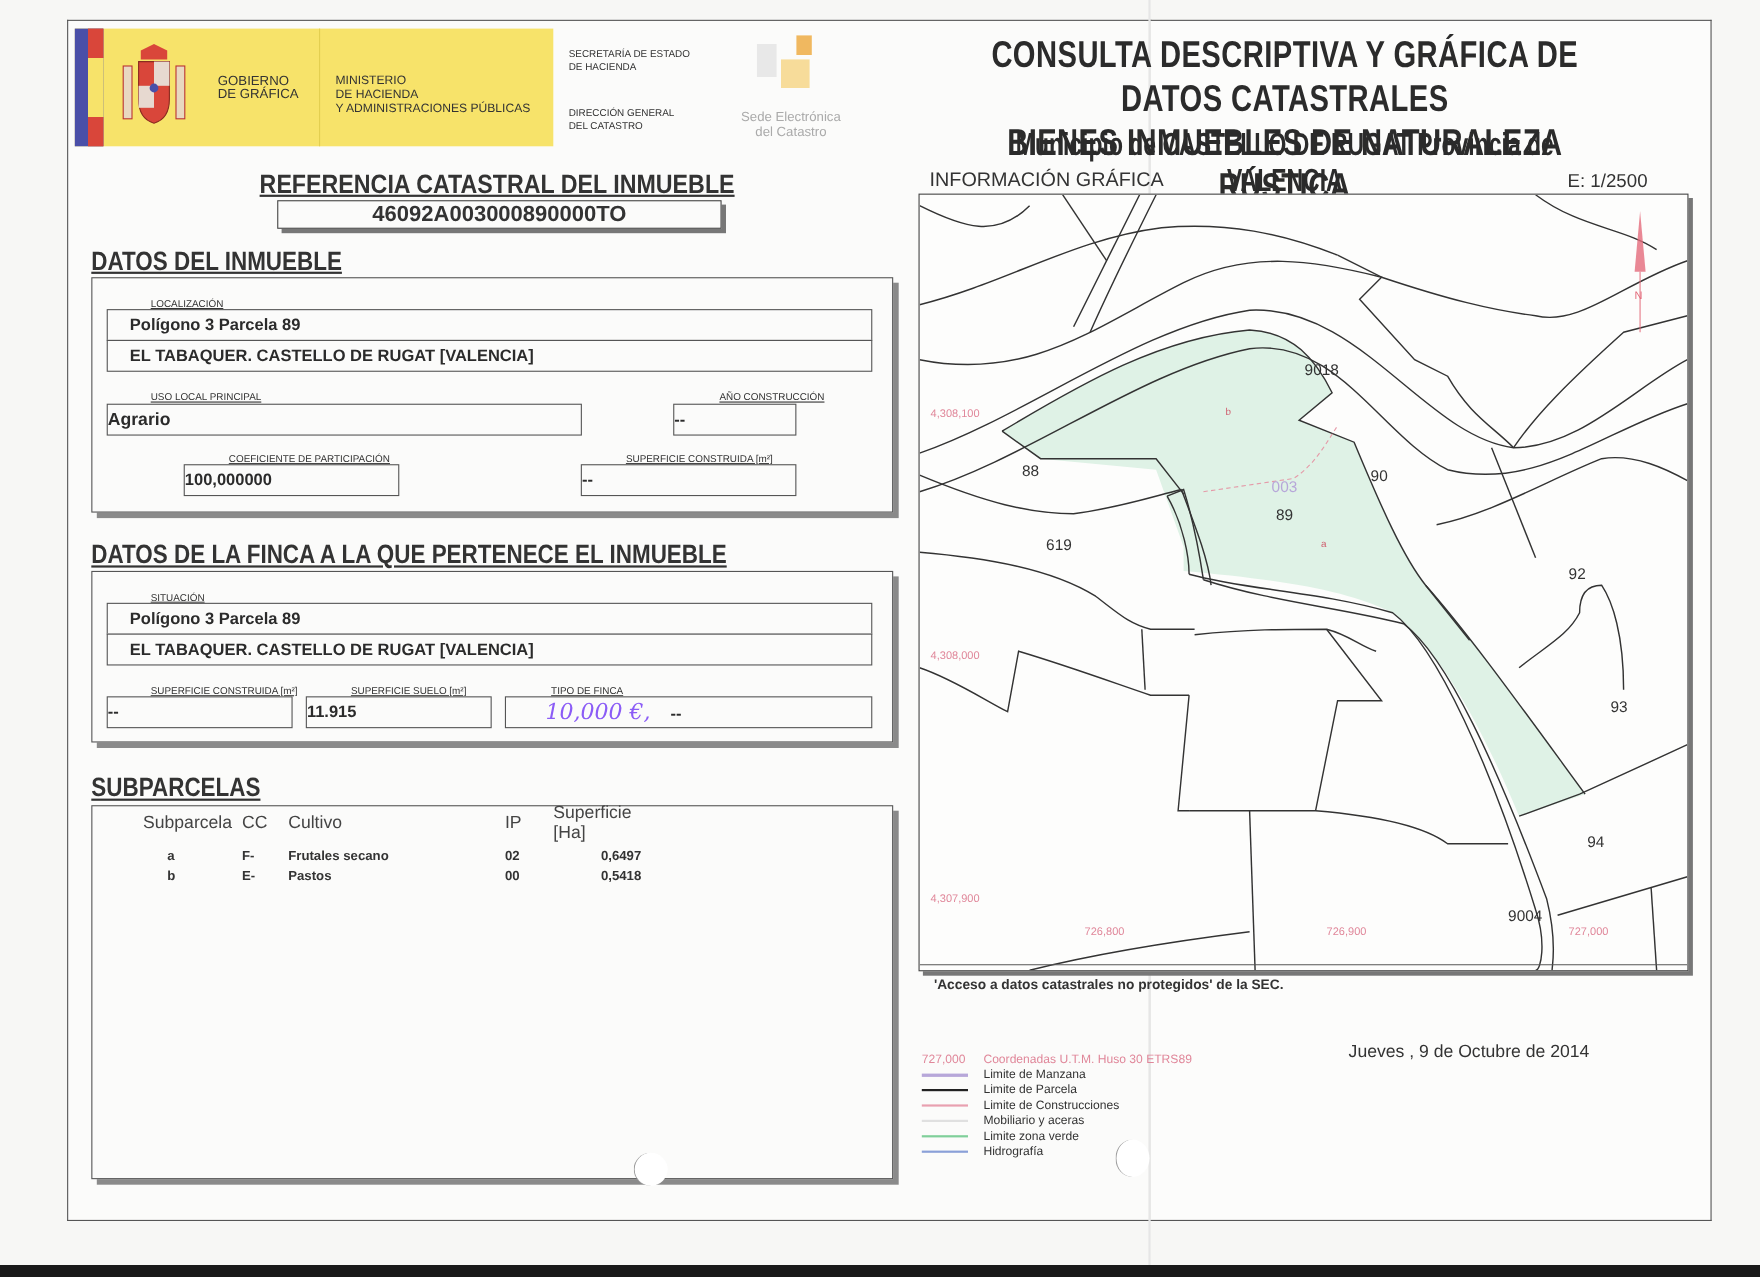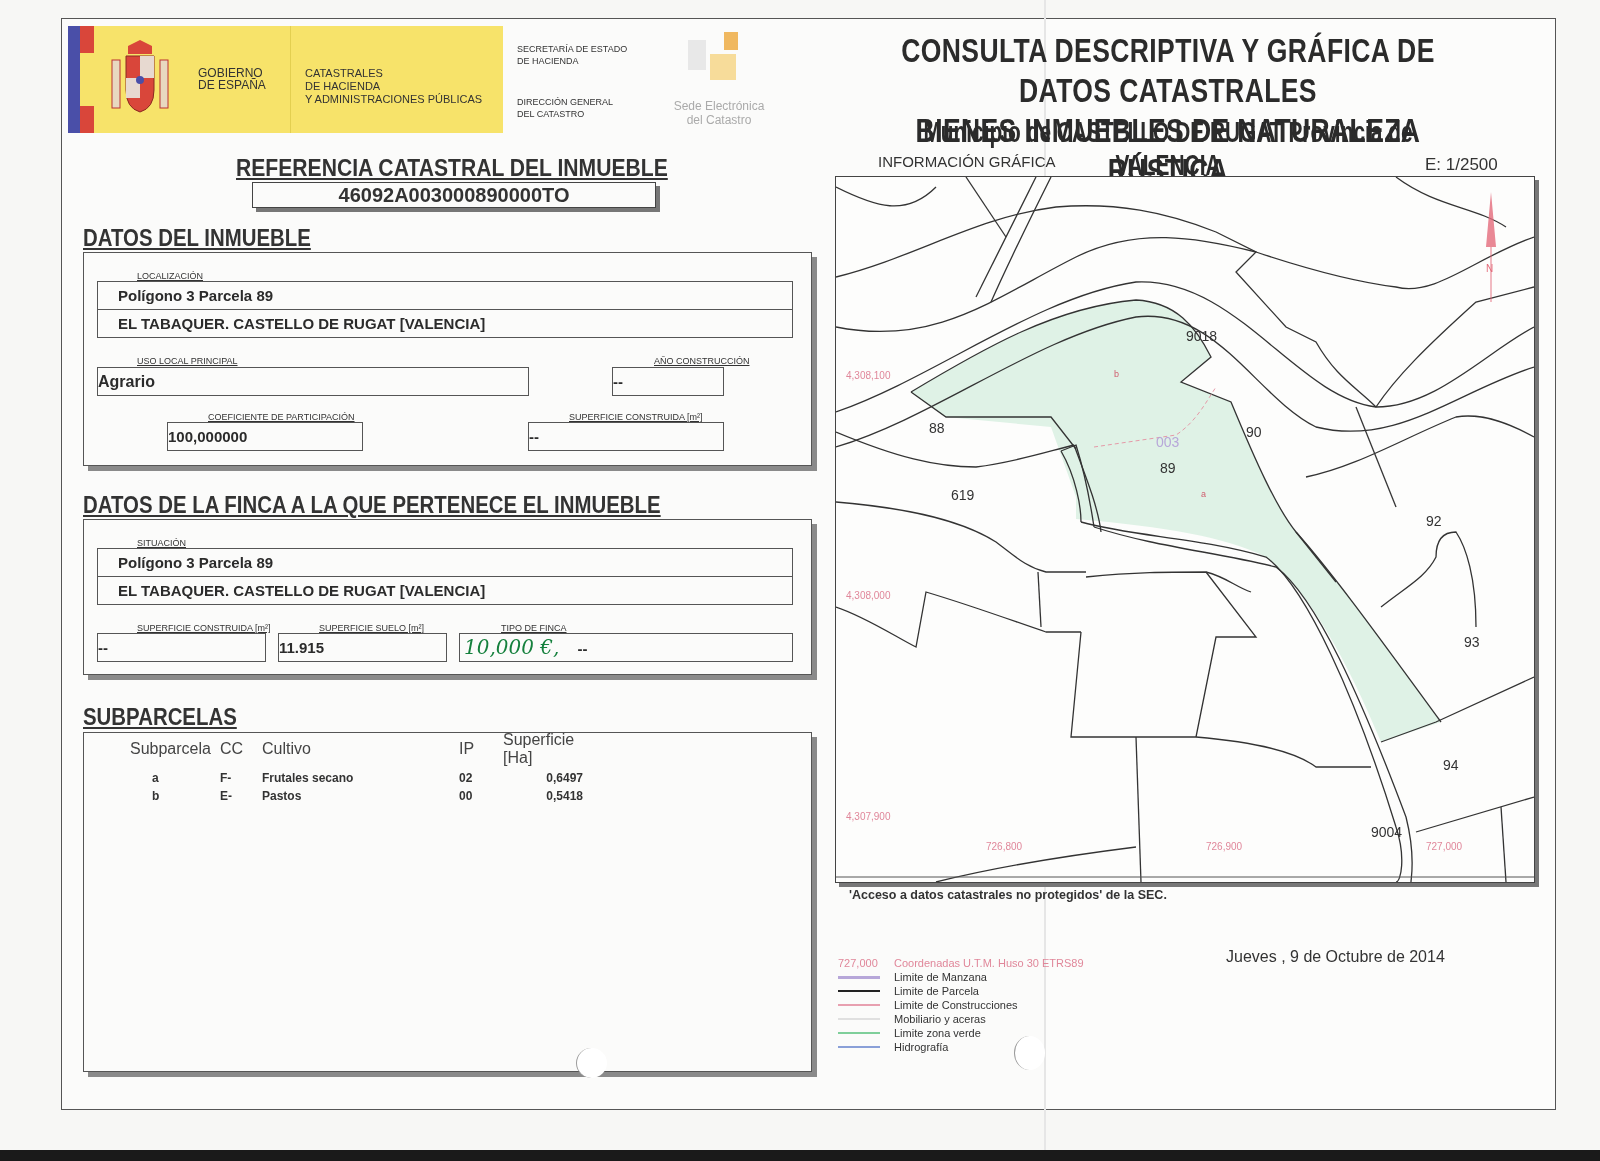--- a/index.html
+++ b/index.html
@@ -45,27 +45,27 @@
 
   .section-title { position:absolute; font-weight:bold; font-size:24px; color:#333; text-decoration:underline;
     transform:scaleX(0.85); transform-origin:left top; white-space:nowrap; }
   .section-panel { position:absolute; border:1px solid #555; box-shadow:5px 5px 0 #8a8a8a; background:#fbfbfa; }
 
   .field-label { position:absolute; font-size:9px; text-decoration:underline; color:#333; white-space:nowrap;padding-left:40px; }
   .field-box { position:absolute; border:1px solid #555; background:#fbfbfa; font-weight:bold; font-size:15px; color:#2b2b2b;
     box-sizing:border-box; white-space:nowrap; overflow:hidden; }
   .field-box.left { padding-left:20px; }
   .field-box.center { text-align:left; }
-  .handwritten { font-family:"DejaVu Serif", serif; font-style:italic; font-weight:normal; color:#15803d; font-size:20px; }
+  .handwritten { font-family:"DejaVu Serif", serif; font-style:italic; font-weight:normal; color:#8b5cf6; font-size:20px;margin-left:32px; }
 
   .subparcel-table { position:absolute; left:130px; top:729px; border-collapse:collapse; font-size:12px; color:#333; }
   .subparcel-table th { font-weight:normal; font-size:16px; color:#444; padding:2px 0; text-align:left; }
   .subparcel-table td { font-weight:bold; padding:1px 0; line-height:16px; }
 
-  .map-info-label { position:absolute; left:878px; top:153px; font-size:15px; color:#333; }
+  .map-info-label { position:absolute; left:845px; top:153px; font-size:18px; color:#333; }
   .map-scale { position:absolute; left:1425px; top:155px; font-size:17px; color:#333; }
   .map-frame { position:absolute; left:835px; top:176px; width:698px; height:705px; border:1px solid #444;
     box-shadow:4px 4px 0 #777; background:#fdfdfc; overflow:hidden; }
   .map-frame svg { position:absolute; left:0; top:0; }
 
   .disclaimer { position:absolute; left:849px; top:887px; width:680px; font-weight:bold; font-size:12.5px; line-height:17px; color:#333; }
   .date-text { position:absolute; left:1226px; top:948px; font-size:16px; color:#333; }
 
   .legend { position:absolute; left:838px; top:956px; font-size:11px; line-height:14px; color:#333; }
   .legend-row { display:flex; align-items:center; height:14px; }
@@ -86,25 +86,25 @@
   <rect x="2" y="20" width="8" height="48" fill="#e8d8c0" stroke="#b33" stroke-width="1"></rect>
   <rect x="50" y="20" width="8" height="48" fill="#e8d8c0" stroke="#b33" stroke-width="1"></rect>
   <path d="M18 6 L30 0 L42 6 L42 14 L18 14 Z" fill="#d9463a"></path>
   <path d="M16 16 H44 V50 Q44 68 30 72 Q16 68 16 50 Z" fill="#d9463a" stroke="#8a2a20" stroke-width="1"></path>
   <rect x="30" y="16" width="14" height="22" fill="#e7d9d0"></rect>
   <rect x="16" y="38" width="14" height="20" fill="#e7d9d0"></rect>
   <circle cx="30" cy="40" r="4" fill="#4a4fa8"></circle>
 </svg>
 <div class="gov-text">
   <div>GOBIERNO</div>
-  <div>DE ESPAÑA</div>
+  <div>DE GRÁFICA</div>
 </div>
 <div class="ministry-divider"></div>
 <div class="ministry-text">
-  <div>CATASTRALES</div>
+  <div>MINISTERIO</div>
   <div>DE HACIENDA</div>
   <div>Y ADMINISTRACIONES PÚBLICAS</div>
 </div>
 <div class="secretaria-text">
   <div>SECRETARÍA DE ESTADO</div>
   <div>DE HACIENDA</div>
 </div>
 <div class="direccion-text">
   <div>DIRECCIÓN GENERAL</div>
   <div>DEL CATASTRO</div>

